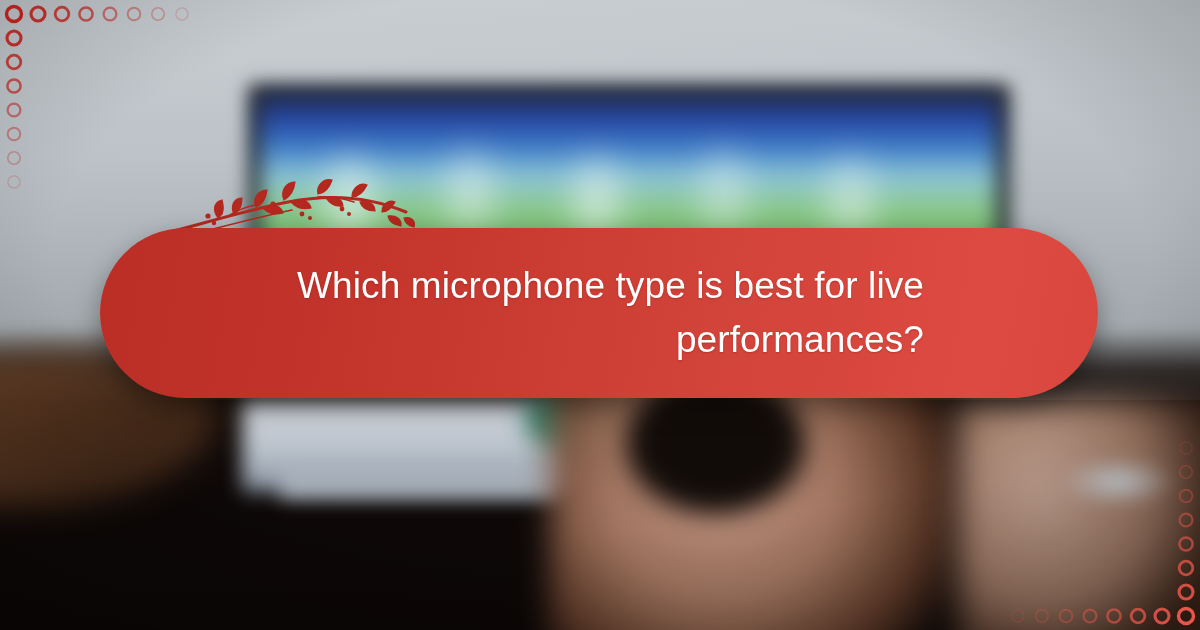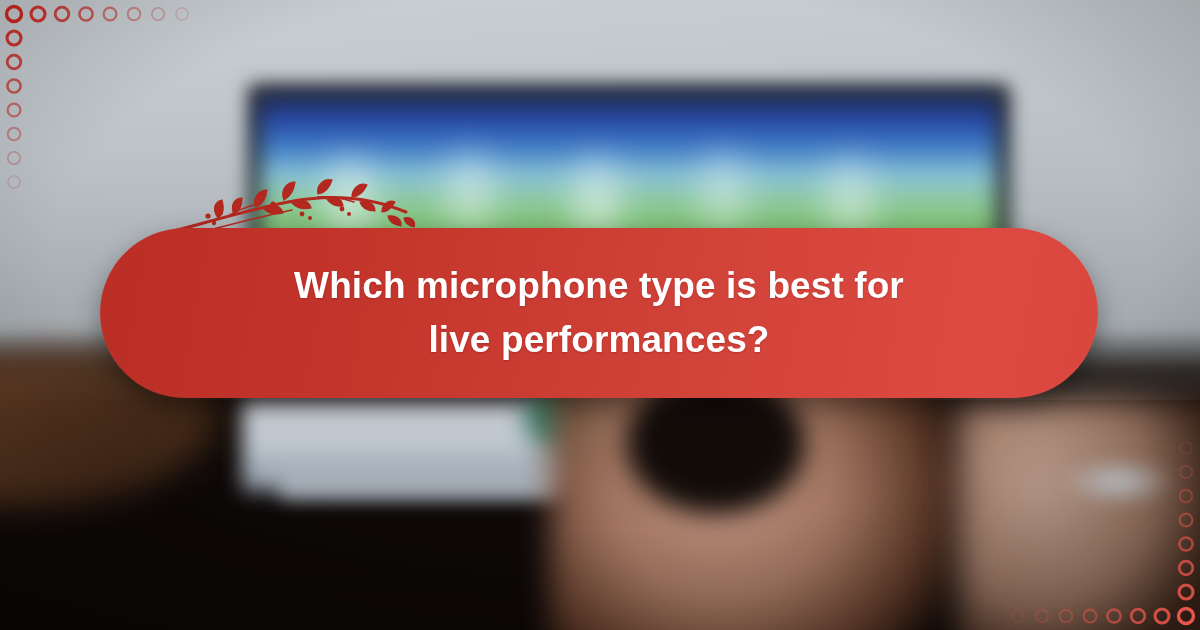--- a/index.html
+++ b/index.html
@@ -171,22 +171,22 @@
     box-shadow:0 10px 26px rgba(0,0,0,.35);
     display:flex;
     align-items:center;
     justify-content:center;
     padding:0 90px;
   }
   .banner-title {
     color:#ffffff;
     font-size:37px;
     line-height:1.45;
-    font-weight:700;
-    text-align:center;
+    font-weight:400;
+    text-align:right;
     letter-spacing:.1px;
     max-width:650px;
     text-shadow:0 1px 2px rgba(90,12,8,.25);
   }
 </style>
 </head>
 <body>
 
 <div id="stage">
 

